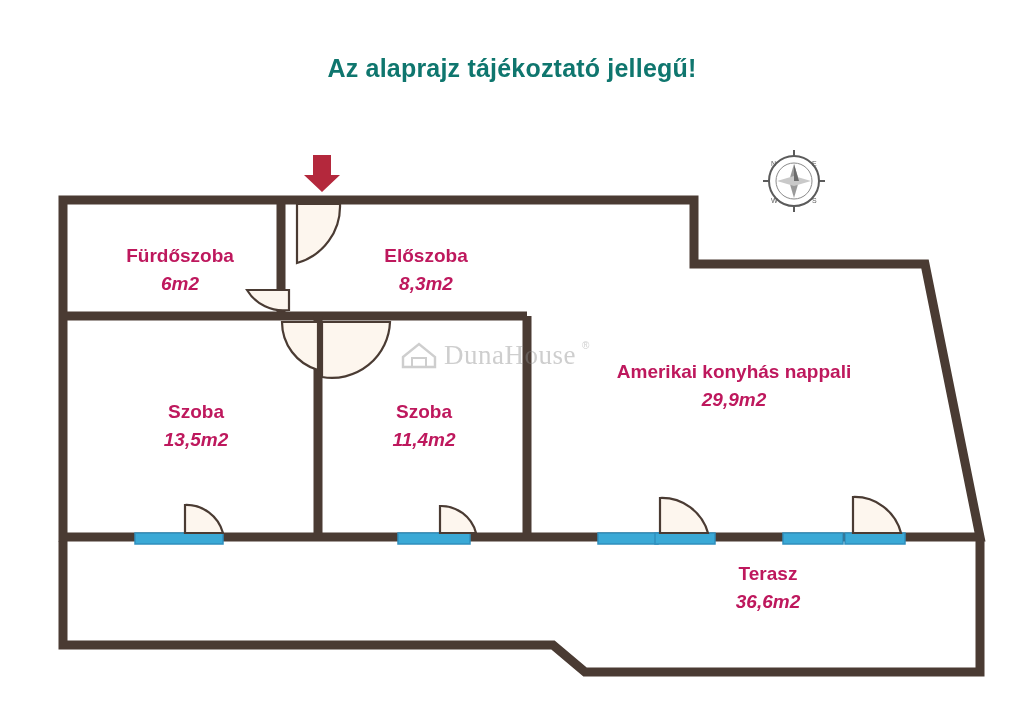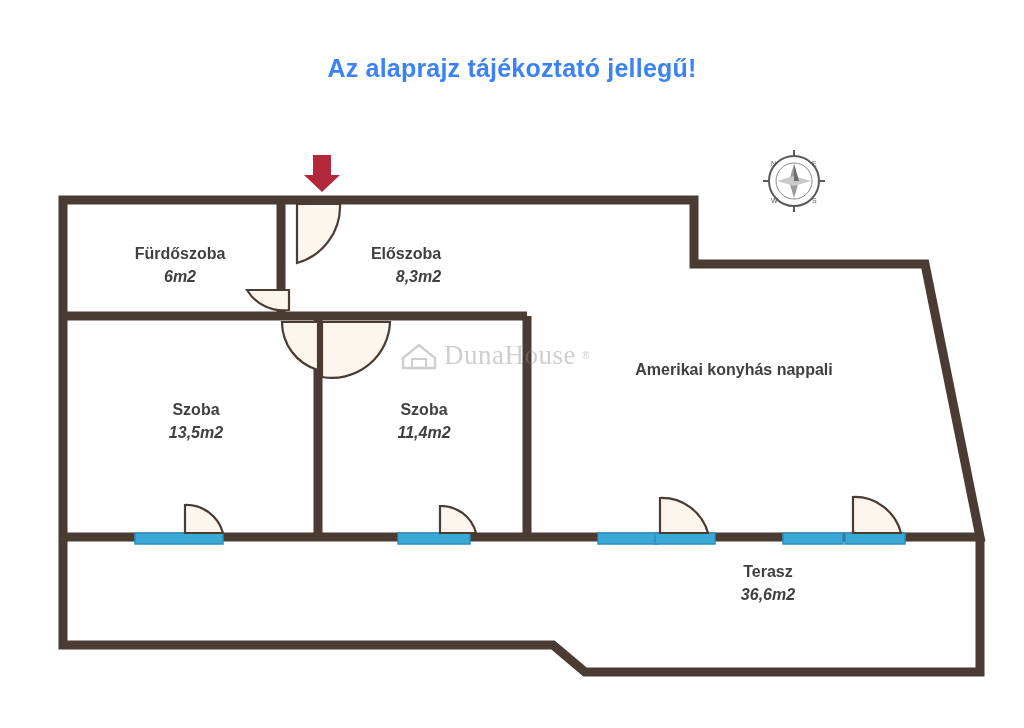--- a/index.html
+++ b/index.html
@@ -22,43 +22,42 @@
     height: 728px;
   }
   .title {
     position: absolute;
     left: 0;
     top: 54px;
     width: 100%;
     text-align: center;
     font-size: 25px;
     font-weight: bold;
-    color: #3b82f6;
+    color: #0f766e;
     letter-spacing: 0.2px;
   }
   .room-label {
     position: absolute;
     text-align: center;
-    font-size: 16px;
+    font-size: 19px;
     font-weight: bold;
-    color: #404040;
+    color: #be185d;
     line-height: 1.45;
     white-space: nowrap;
     transform: translateX(-50%);
   }
   .room-label .area {
     display: block;
     font-style: italic;
   }
   .watermark {
     position: absolute;
     left: 400px;
     top: 340px;
     display: flex;
-    align-items: center;
     gap: 6px;
     opacity: 0.42;
   }
   .watermark .wm-text {
     font-family: "Liberation Serif", serif;
     font-size: 27px;
     letter-spacing: 0.5px;
     color: #8c8c8c;
     white-space: nowrap;
   }
@@ -148,18 +147,18 @@
   <svg width="38" height="30" viewBox="0 0 38 30">
     <path d="M3,17 L19,4 L35,17 L35,27 L3,27 Z" fill="none" stroke="#8c8c8c" stroke-width="2.4"></path>
     <path d="M12,27 L12,18 L26,18 L26,27 Z" fill="none" stroke="#8c8c8c" stroke-width="2"></path>
   </svg>
   <span class="wm-text">DunaHouse</span>
   <span class="wm-reg">®</span>
 </div>
 
 <div id="room-labels">
     <div class="room-label" style="left: 180px; top: 242px;"><span>Fürdőszoba</span><span class="area">6m2</span></div>
-    <div class="room-label" style="left: 406px; top: 242px; text-align: right;"><span>Előszoba</span><span class="area">8,3m2</span></div>
+    <div class="room-label" style="left: 426px; top: 242px;"><span>Előszoba</span><span class="area">8,3m2</span></div>
     <div class="room-label" style="left: 196px; top: 398px;"><span>Szoba</span><span class="area">13,5m2</span></div>
     <div class="room-label" style="left: 424px; top: 398px;"><span>Szoba</span><span class="area">11,4m2</span></div>
-    <div class="room-label" style="left: 734px; top: 358px;"><span>Amerikai konyhás nappali</span></div>
+    <div class="room-label" style="left: 734px; top: 358px;"><span>Amerikai konyhás nappali</span><span class="area">29,9m2</span></div>
     <div class="room-label" style="left: 768px; top: 560px;"><span>Terasz</span><span class="area">36,6m2</span></div>
   </div>
 
 </body></html>

